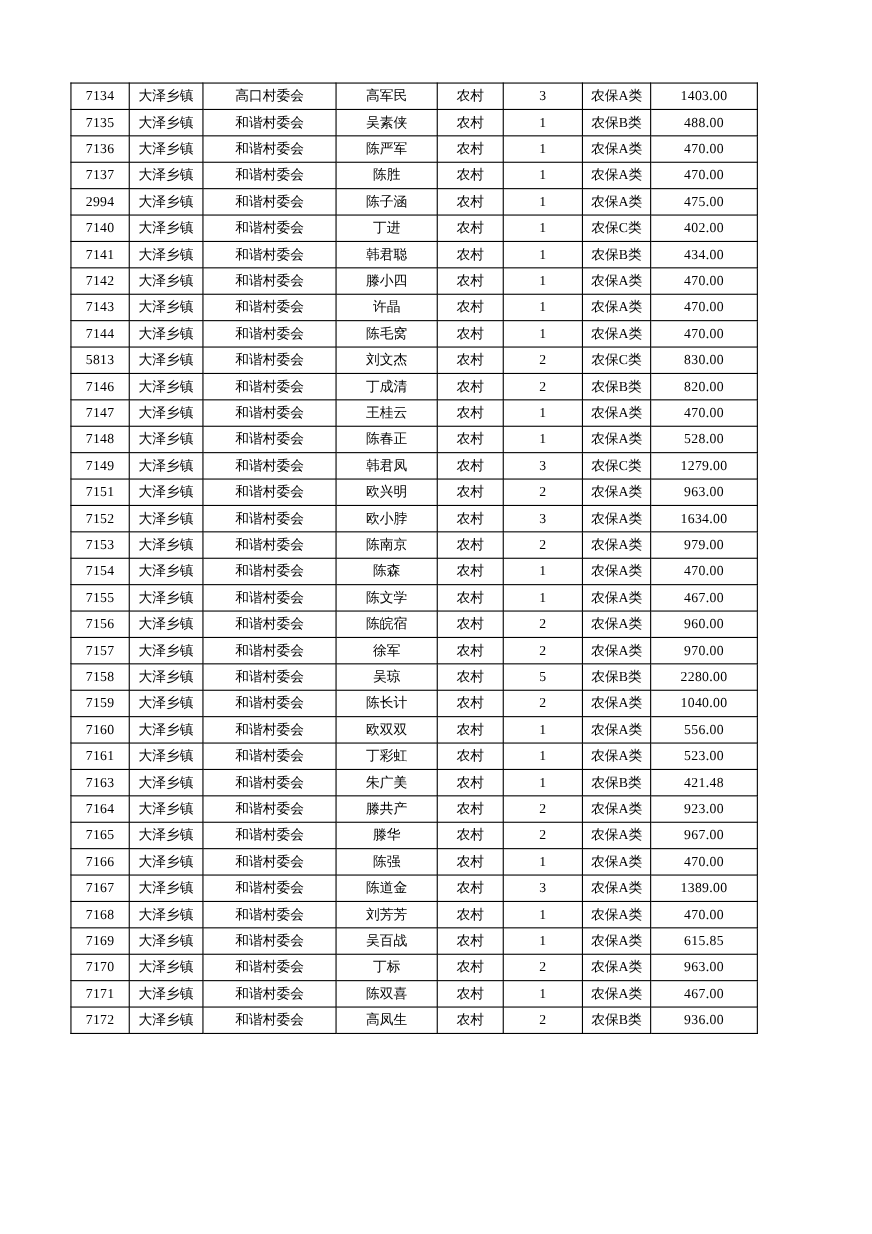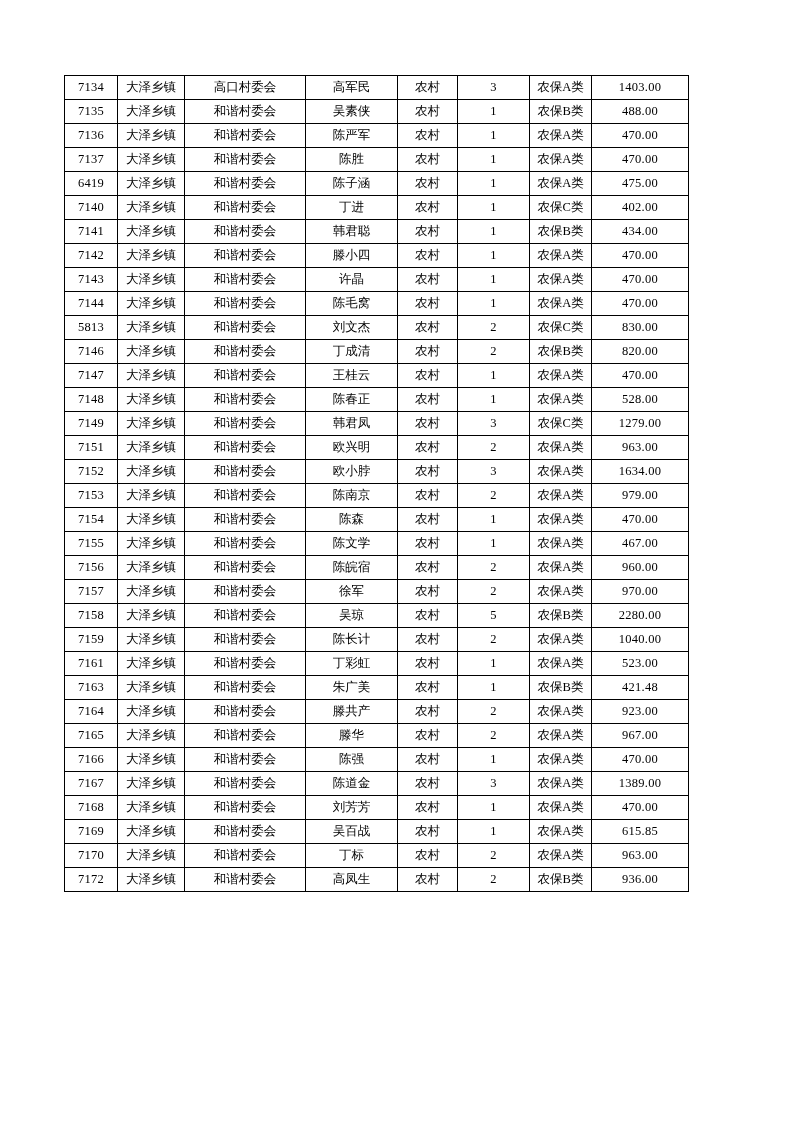--- a/index.html
+++ b/index.html
@@ -105,21 +105,21 @@
           <td class="cell-id">7137</td>
           <td class="cell-town">大泽乡镇</td>
           <td class="cell-village">和谐村委会</td>
           <td class="cell-name">陈胜</td>
           <td class="cell-type">农村</td>
           <td class="cell-count">1</td>
           <td class="cell-category">农保A类</td>
           <td class="cell-amount">470.00</td>
         </tr>
         <tr>
-          <td class="cell-id">6419</td>
+          <td class="cell-id">2994</td>
           <td class="cell-town">大泽乡镇</td>
           <td class="cell-village">和谐村委会</td>
           <td class="cell-name">陈子涵</td>
           <td class="cell-type">农村</td>
           <td class="cell-count">1</td>
           <td class="cell-category">农保A类</td>
           <td class="cell-amount">475.00</td>
         </tr>
         <tr>
           <td class="cell-id">7140</td>
@@ -305,20 +305,30 @@
           <td class="cell-id">7159</td>
           <td class="cell-town">大泽乡镇</td>
           <td class="cell-village">和谐村委会</td>
           <td class="cell-name">陈长计</td>
           <td class="cell-type">农村</td>
           <td class="cell-count">2</td>
           <td class="cell-category">农保A类</td>
           <td class="cell-amount">1040.00</td>
         </tr>
         <tr>
+          <td class="cell-id">7160</td>
+          <td class="cell-town">大泽乡镇</td>
+          <td class="cell-village">和谐村委会</td>
+          <td class="cell-name">欧双双</td>
+          <td class="cell-type">农村</td>
+          <td class="cell-count">1</td>
+          <td class="cell-category">农保A类</td>
+          <td class="cell-amount">556.00</td>
+        </tr>
+        <tr>
           <td class="cell-id">7161</td>
           <td class="cell-town">大泽乡镇</td>
           <td class="cell-village">和谐村委会</td>
           <td class="cell-name">丁彩虹</td>
           <td class="cell-type">农村</td>
           <td class="cell-count">1</td>
           <td class="cell-category">农保A类</td>
           <td class="cell-amount">523.00</td>
         </tr>
         <tr>
@@ -393,20 +403,30 @@
         </tr>
         <tr>
           <td class="cell-id">7170</td>
           <td class="cell-town">大泽乡镇</td>
           <td class="cell-village">和谐村委会</td>
           <td class="cell-name">丁标</td>
           <td class="cell-type">农村</td>
           <td class="cell-count">2</td>
           <td class="cell-category">农保A类</td>
           <td class="cell-amount">963.00</td>
+        </tr>
+        <tr>
+          <td class="cell-id">7171</td>
+          <td class="cell-town">大泽乡镇</td>
+          <td class="cell-village">和谐村委会</td>
+          <td class="cell-name">陈双喜</td>
+          <td class="cell-type">农村</td>
+          <td class="cell-count">1</td>
+          <td class="cell-category">农保A类</td>
+          <td class="cell-amount">467.00</td>
         </tr>
         <tr>
           <td class="cell-id">7172</td>
           <td class="cell-town">大泽乡镇</td>
           <td class="cell-village">和谐村委会</td>
           <td class="cell-name">高凤生</td>
           <td class="cell-type">农村</td>
           <td class="cell-count">2</td>
           <td class="cell-category">农保B类</td>
           <td class="cell-amount">936.00</td>

